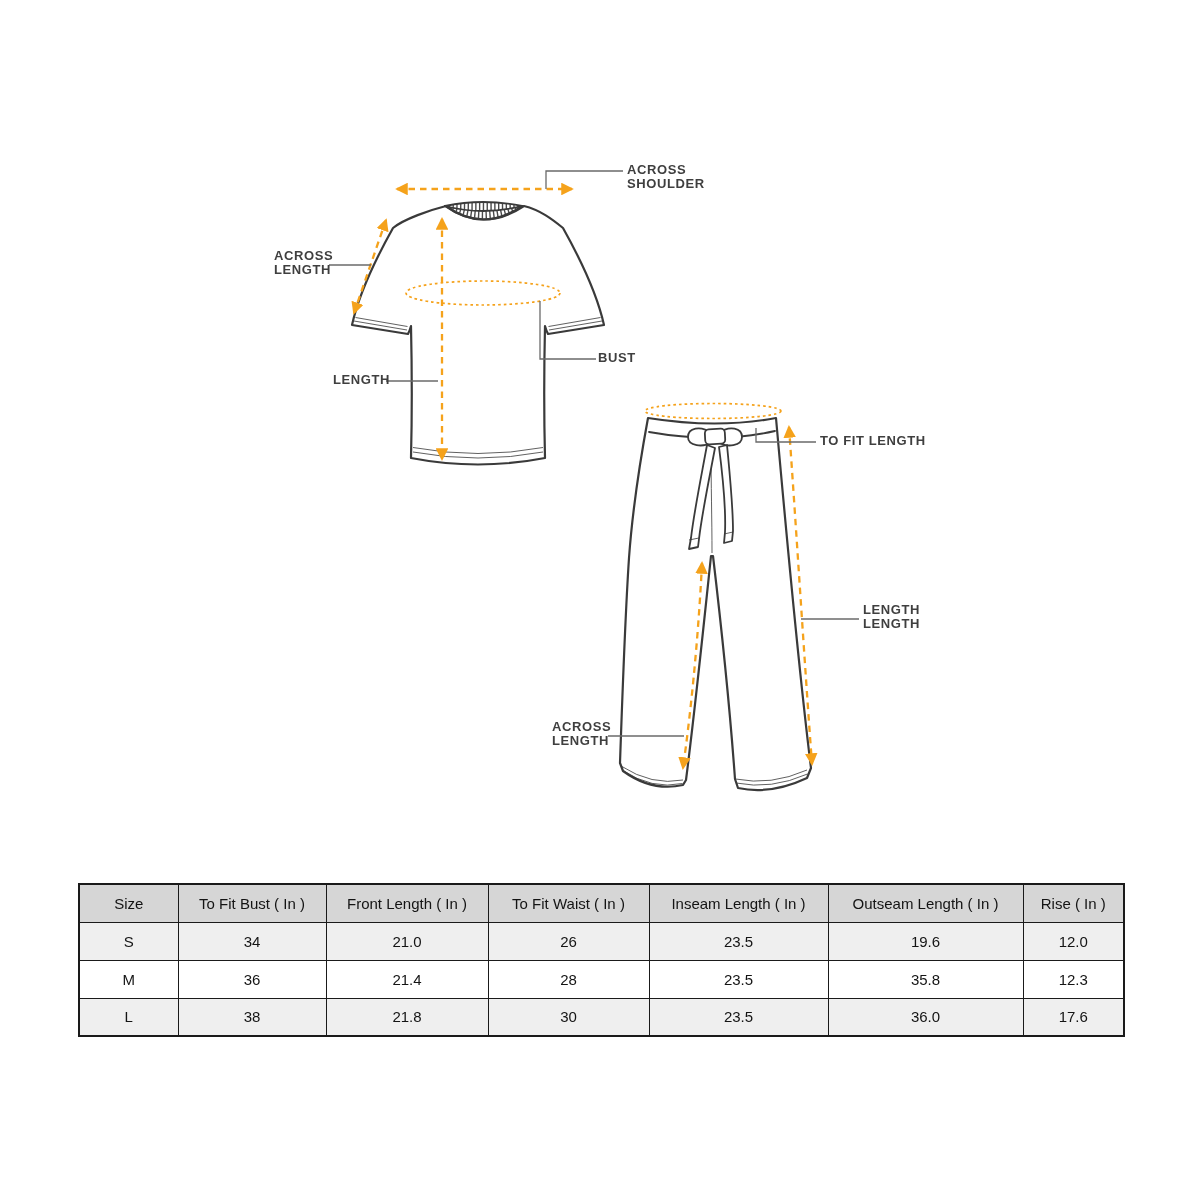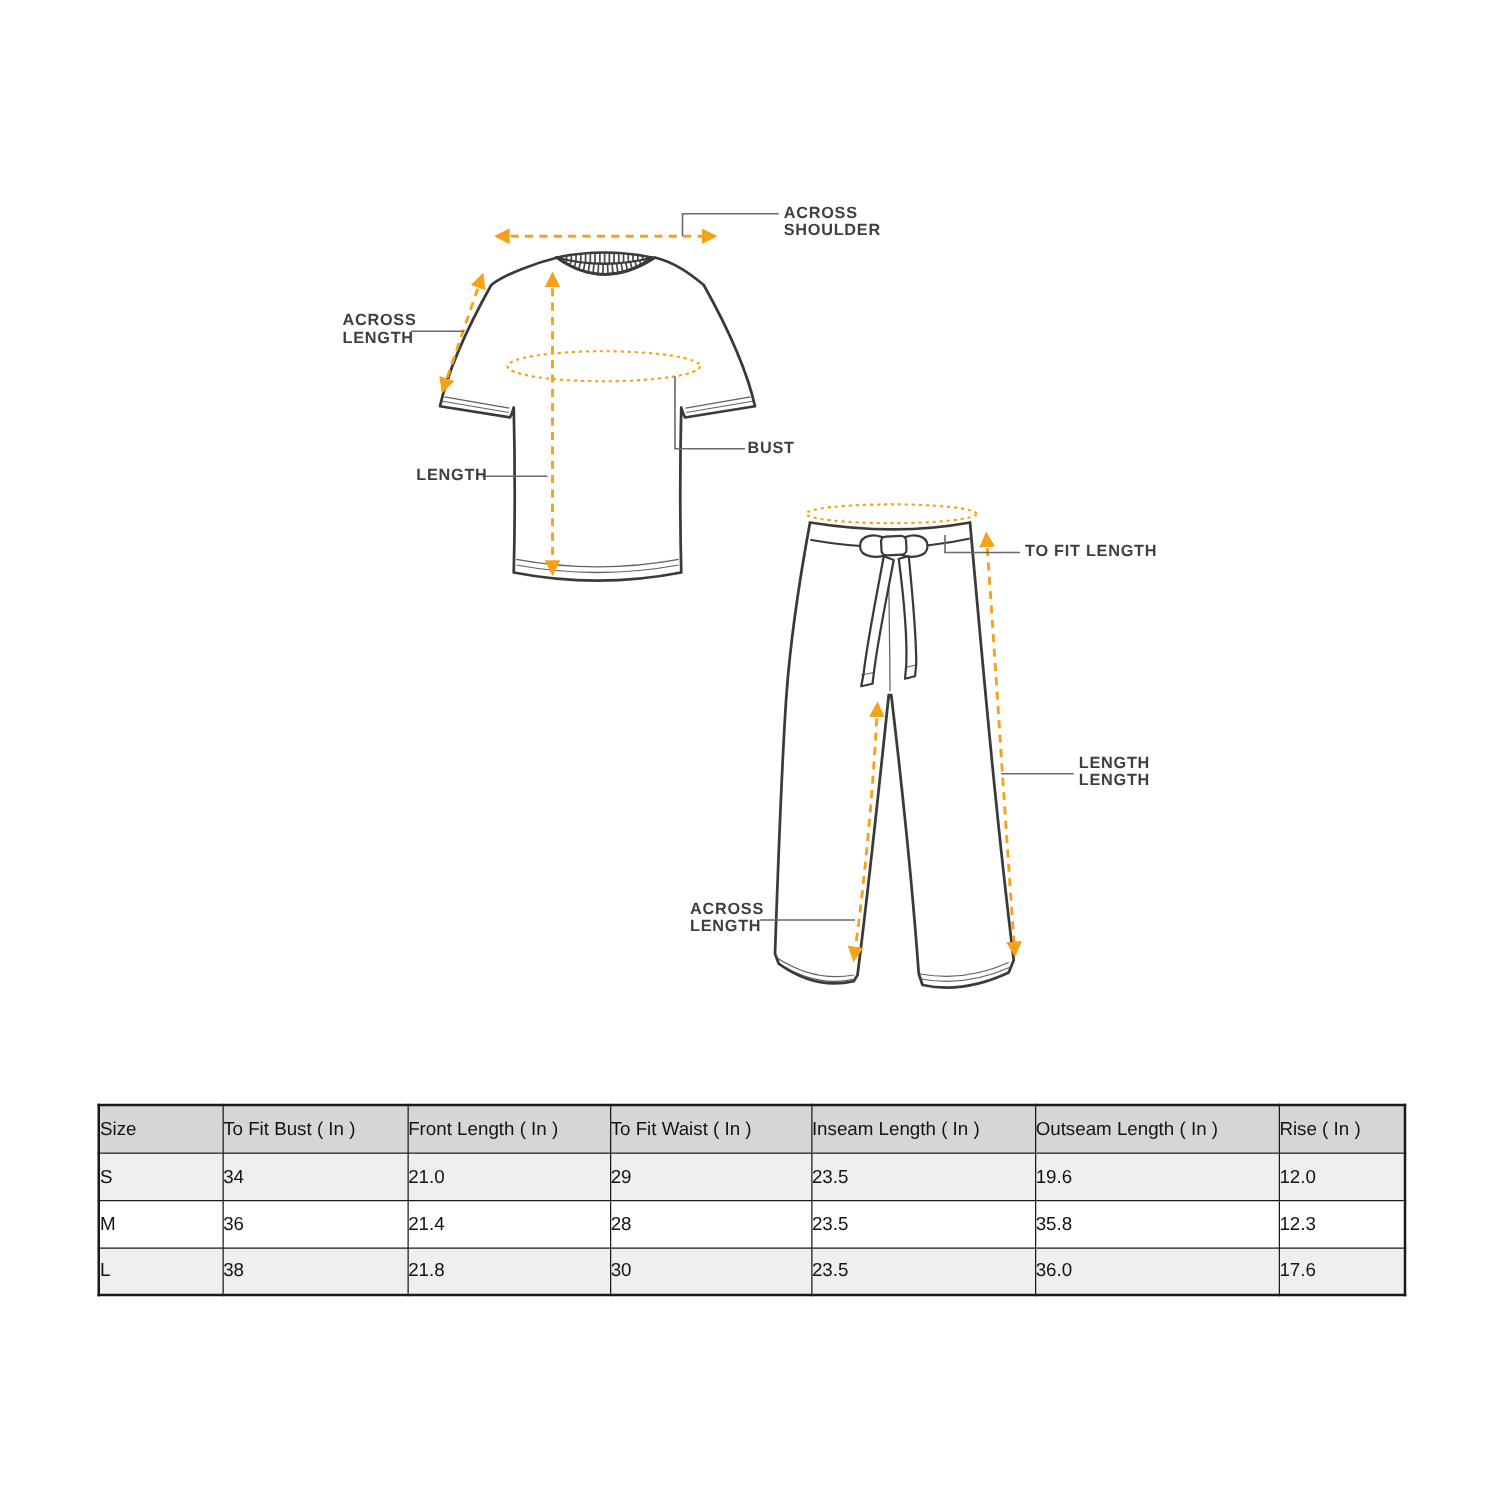--- a/index.html
+++ b/index.html
@@ -39,21 +39,21 @@
   .lbl-bust{left:598px;top:351px}
   .lbl-to-fit-waist{left:820px;top:434px}
   .lbl-outseam-length{left:863px;top:603px}
   .lbl-inseam-length{left:552px;top:720px}
 
   
   table.size-table{position:absolute;left:78px;top:883px;border-collapse:collapse;
      table-layout:fixed;border:2px solid var(--table-border);
      font-size:15px;color:var(--table-text)}
   .size-table th,.size-table td{border:1.5px solid var(--table-border);height:38px;
-     text-align:left;vertical-align:middle;font-weight:400;padding:0}
+     text-align:center;vertical-align:middle;font-weight:400;padding:0}
   .size-table thead th{background:var(--table-header-bg)}
   .size-table tbody tr:nth-child(odd){background:var(--table-row-alt-bg)}
   .size-table tbody tr:nth-child(even){background:var(--table-row-bg)}
 </style>
 </head>
 <body>
 
 <div class="canvas">
 
   <svg class="diagram-svg" width="1200" height="880" viewBox="0 0 1200 880">
@@ -196,21 +196,21 @@
         <th>Inseam Length ( In )</th>
         <th>Outseam Length ( In )</th>
         <th>Rise ( In )</th>
       </tr>
     </thead>
     <tbody>
       <tr>
         <td>S</td>
         <td>34</td>
         <td>21.0</td>
-        <td>29</td>
+        <td>26</td>
         <td>23.5</td>
         <td>19.6</td>
         <td>12.0</td>
       </tr>
       <tr>
         <td>M</td>
         <td>36</td>
         <td>21.4</td>
         <td>28</td>
         <td>23.5</td>

